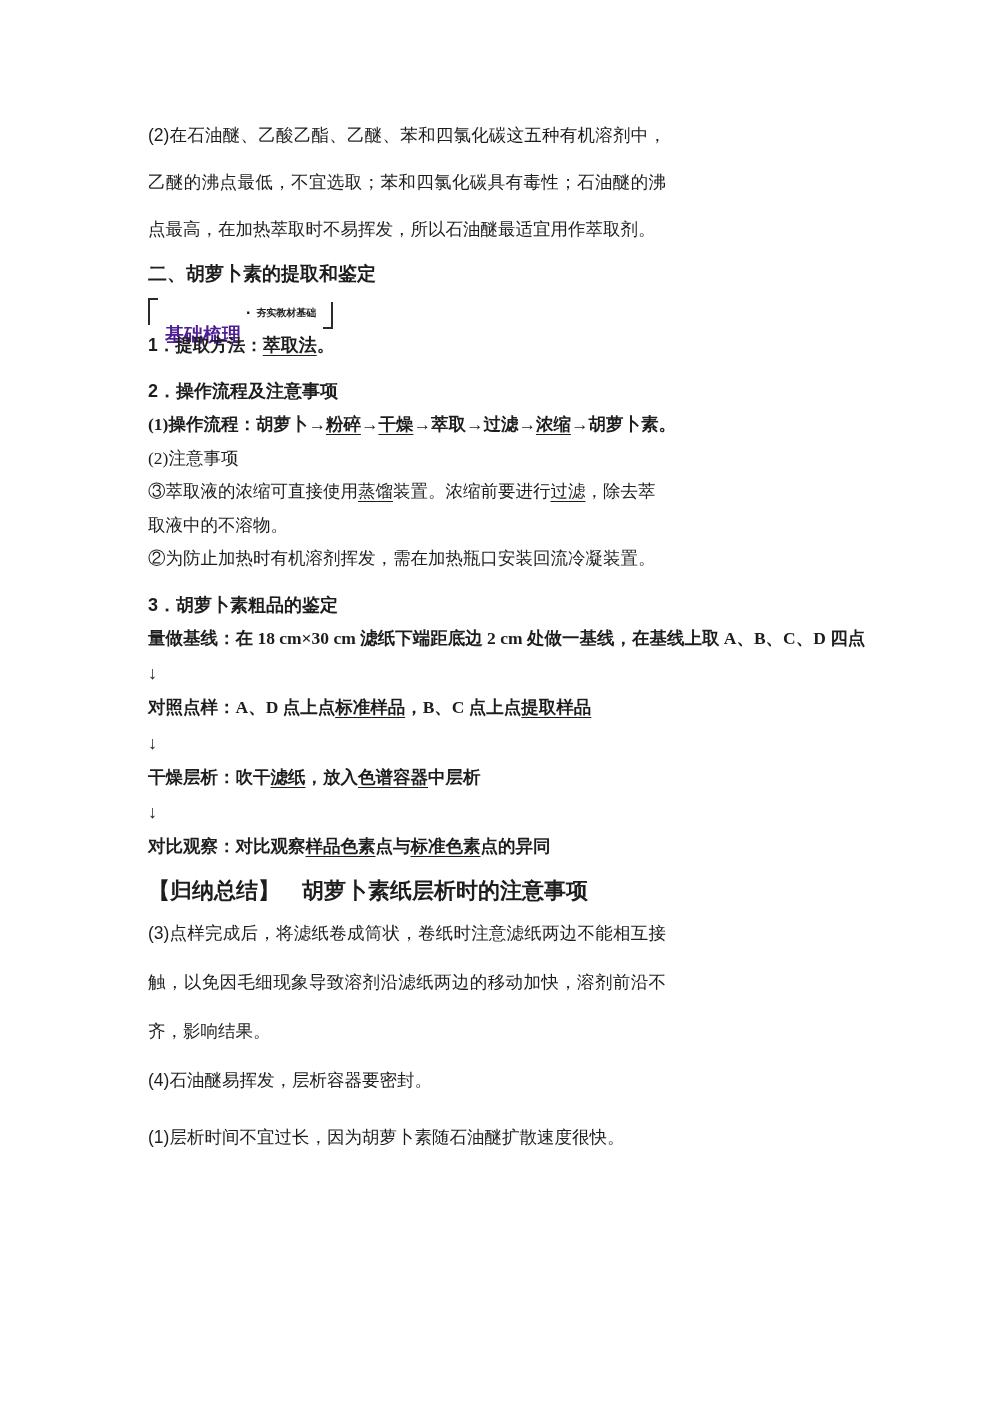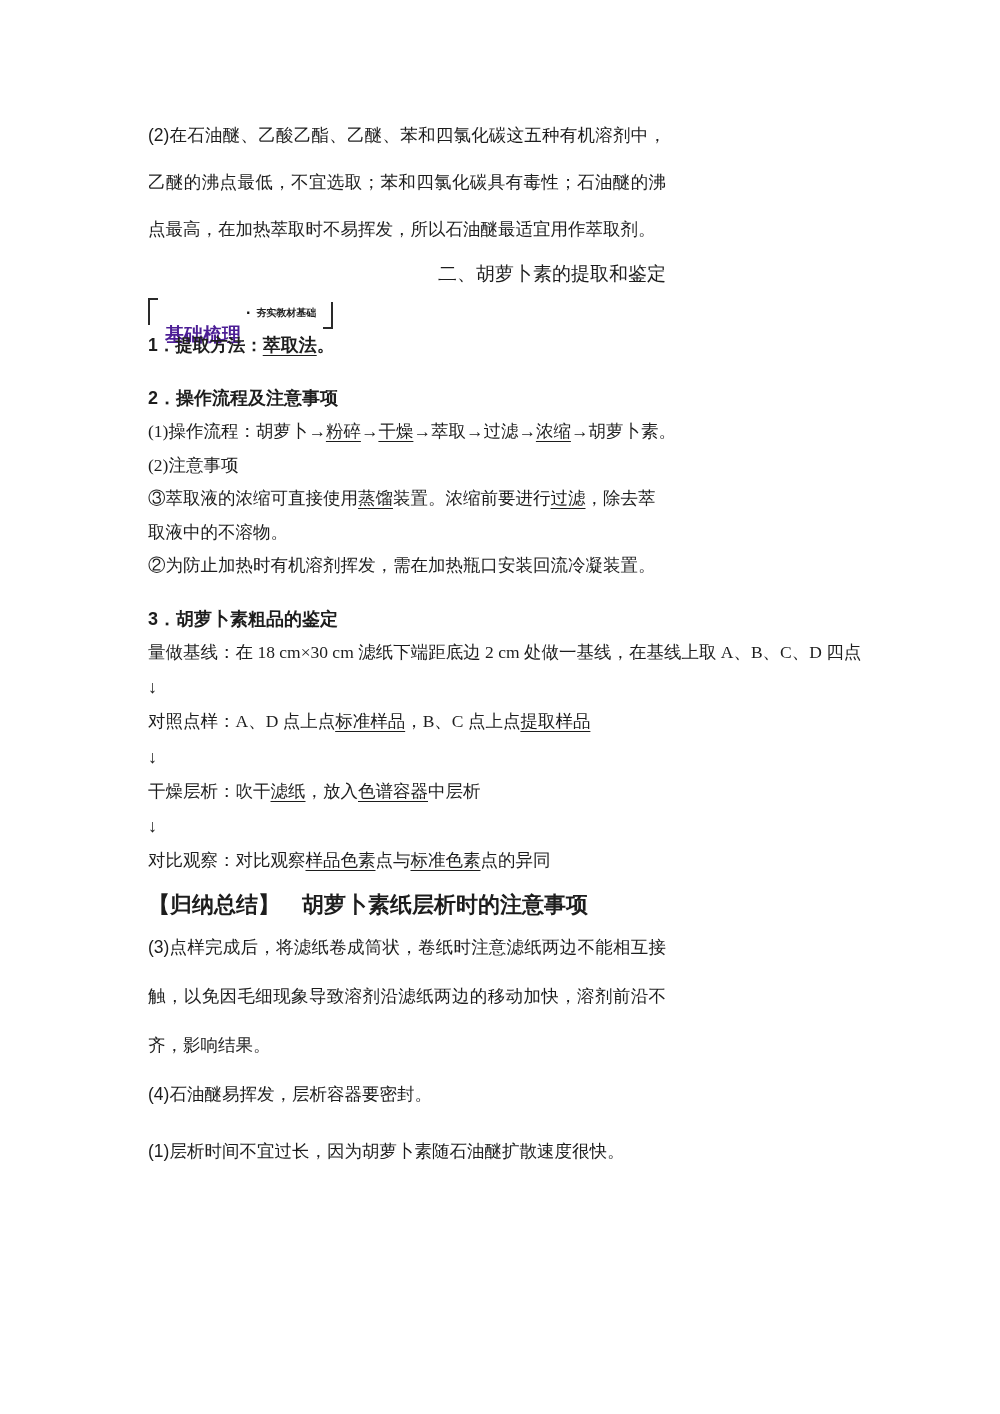--- a/index.html
+++ b/index.html
@@ -4,33 +4,33 @@
 <style>
   html,body{margin:0;padding:0;background:#ffffff;}
   body{width:1000px;height:1414px;overflow:hidden;color:#1d1d1d;}
   .page{box-sizing:border-box;width:811px;height:1414px;padding:112px 145px 0 148px;}
   p{margin:0;font-size:17.5px;}
   .p-hei{font-family:"Liberation Sans","DejaVu Sans",sans-serif;}
   .p-song{font-family:"Liberation Serif","DejaVu Serif",serif;}
   .p-just{text-align:justify;}
   .intro{line-height:47px;margin-bottom:6px;}
   .section-heading{font-family:"Liberation Serif","DejaVu Serif",serif;font-size:19px;
-    font-weight:400;text-align:right;margin:4px 0 0;line-height:30px;}
+    font-weight:700;text-align:left;margin:4px 0 0;line-height:30px;}
   .badge{display:flex;align-items:center;margin:9px 0 0;height:30px;
     font-family:"Liberation Sans","DejaVu Sans",sans-serif;}
   .bracket-left{width:8px;height:25px;border-left:2px solid #2a2a2a;border-top:2px solid #2a2a2a;
     margin-right:7px;margin-bottom:4px;}
   .bracket-right{width:8px;height:25px;border-right:2px solid #2a2a2a;border-bottom:2px solid #2a2a2a;
     margin-left:7px;margin-top:4px;}
   .badge-title{font-weight:700;font-size:19px;color:#4c1d95;margin-top:44px;}
   .badge-sep{font-weight:700;font-size:16px;margin:0 5px;color:#111;}
   .badge-sub{font-weight:600;font-size:10px;color:#222;}
   .line{line-height:33.5px;}
-  .oneline{white-space:nowrap;}
-  .heading-num{font-weight:600;font-size:18px;line-height:34px;margin-top:19px;}
+  .oneline{white-space:nowrap;font-weight:bold;}
+  .heading-num{font-weight:600;font-size:18px;line-height:34px;margin-top:12px;}
   .arrow{line-height:36px;font-size:18px;}
   .summary-heading{font-weight:700;font-size:22px;line-height:36px;margin-top:9px;}
   .pt{line-height:49px;}
   .pt-last{margin-top:8px;}
   .seg-u{text-decoration:underline;text-underline-offset:4px;text-decoration-thickness:1px;}
   .seg-hei{font-family:"Liberation Sans","DejaVu Sans",sans-serif;font-weight:600;font-size:17.5px;}
 </style>
 </head>
 <body>
 

